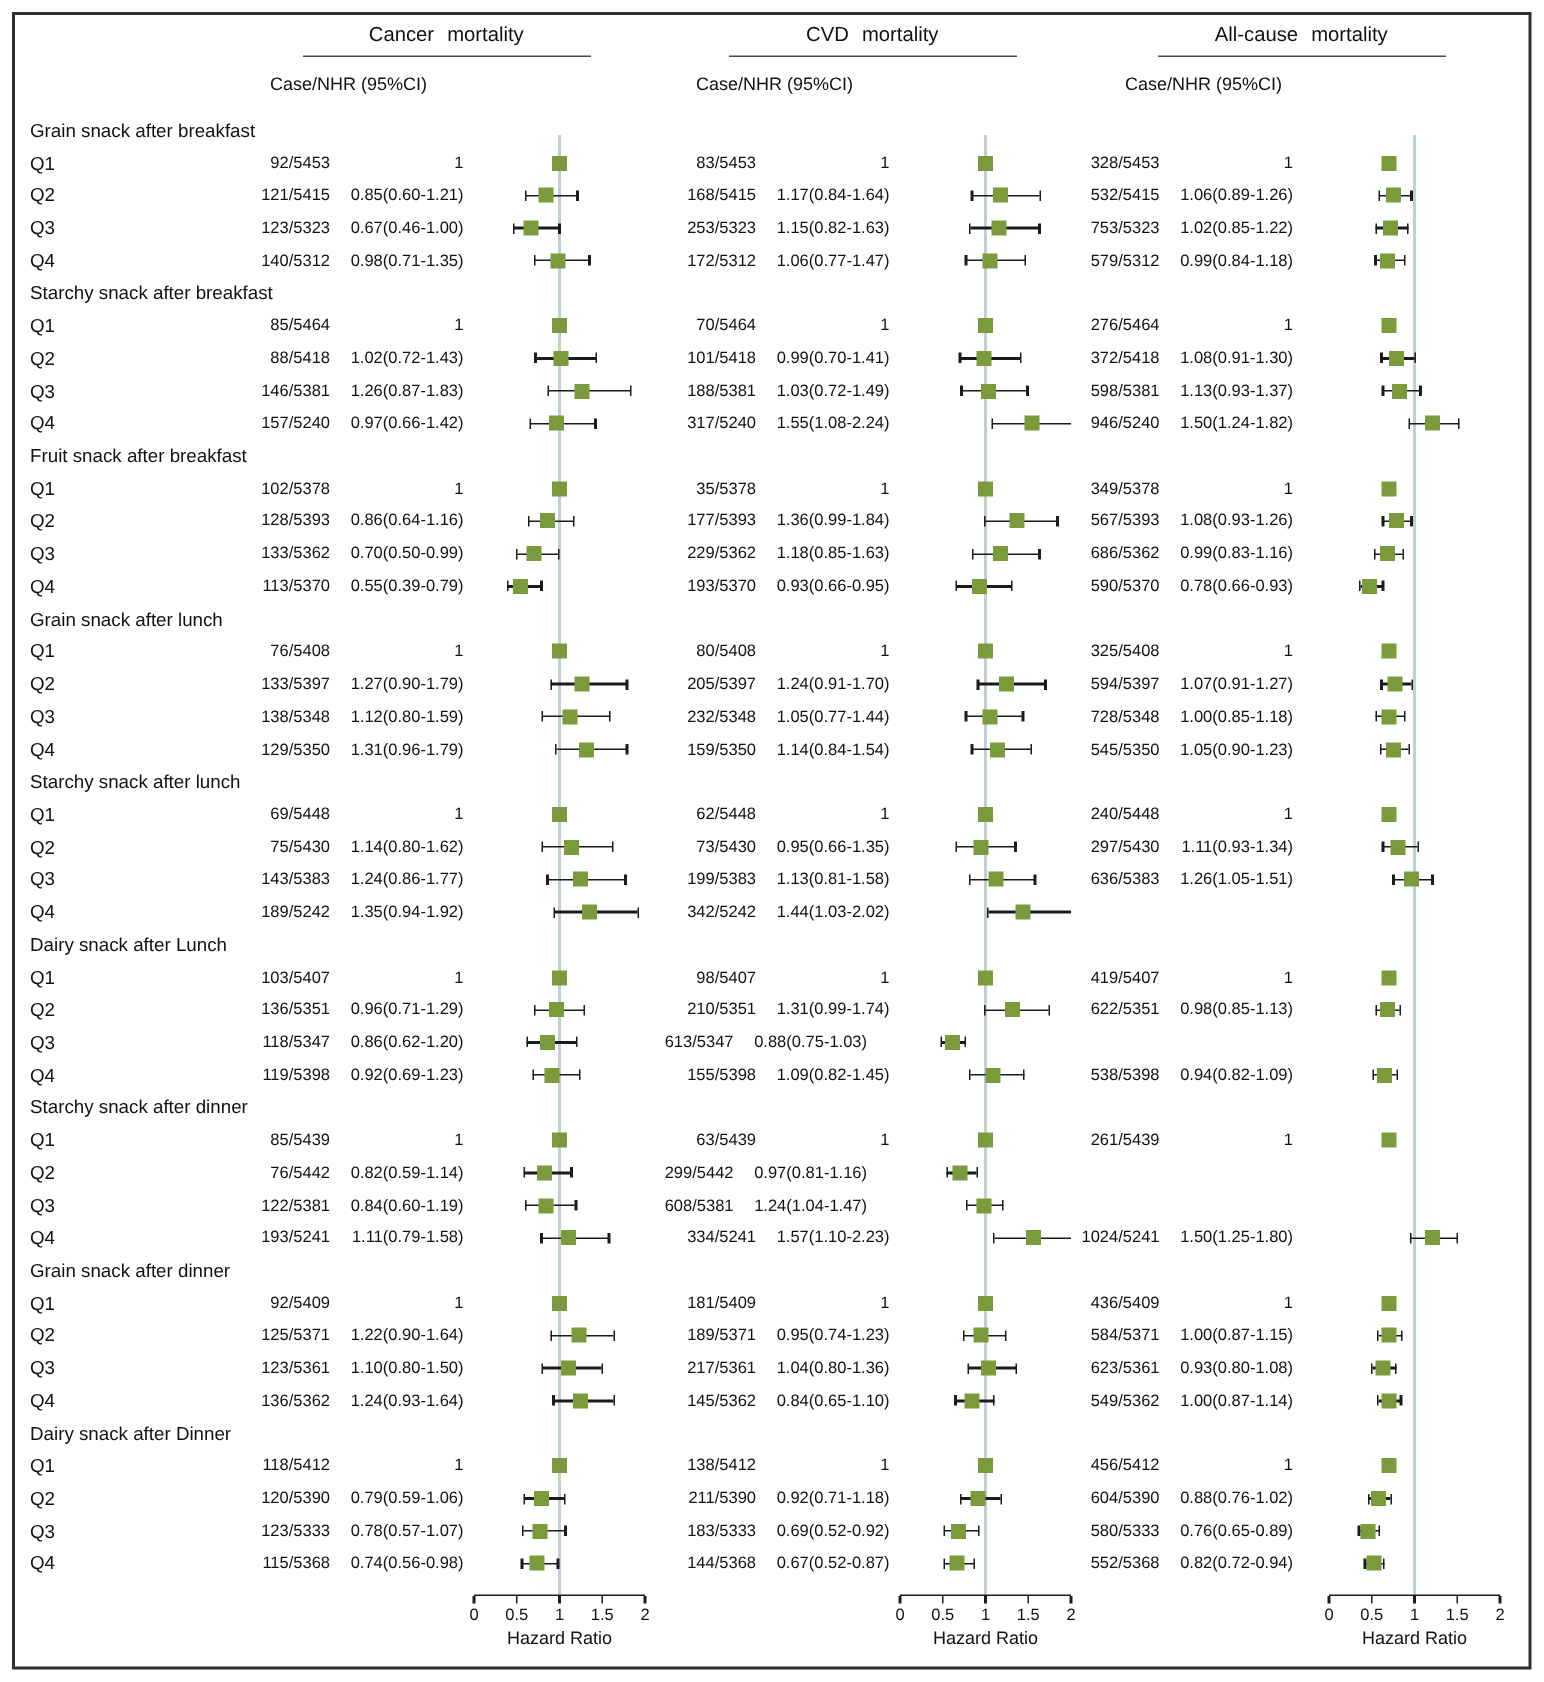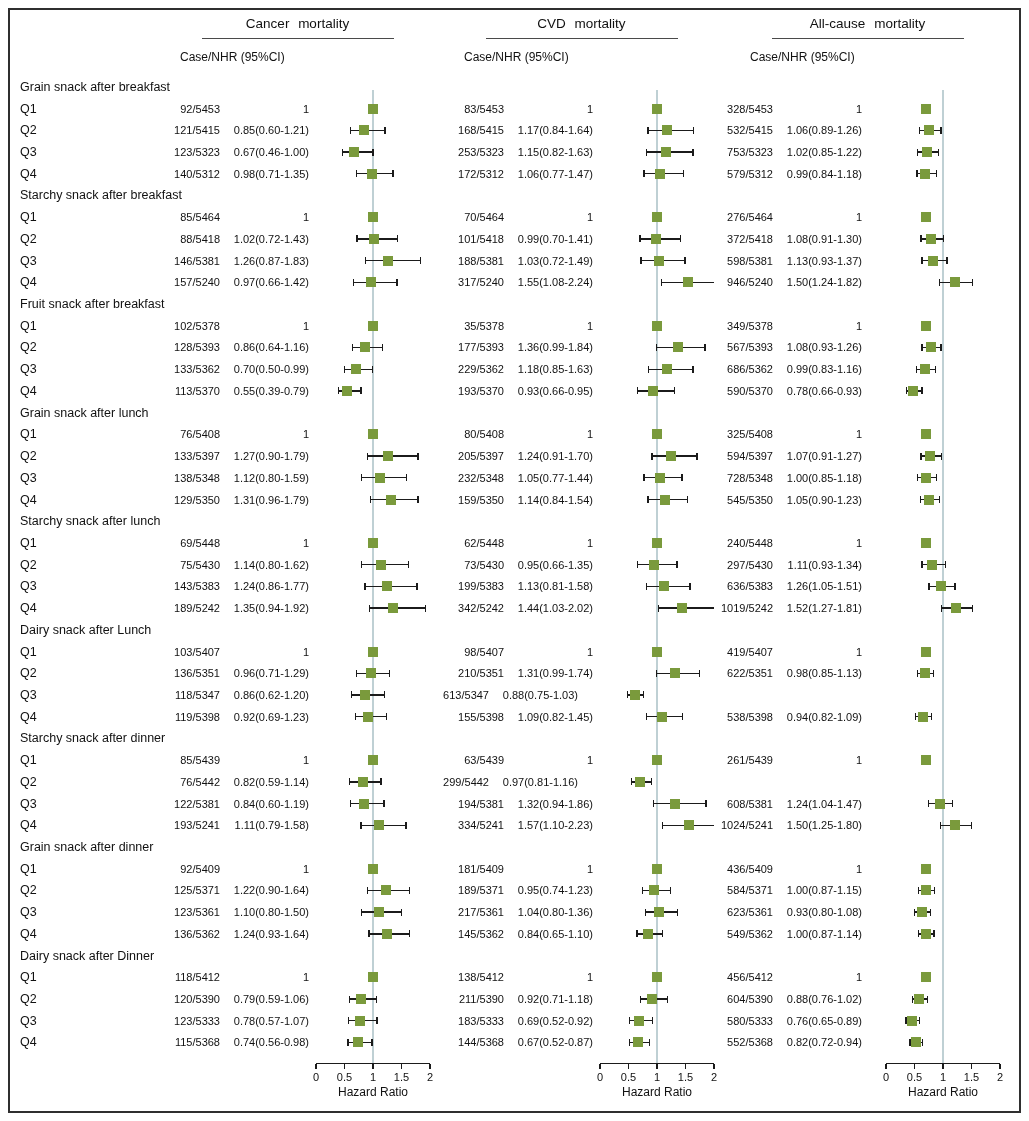--- a/index.html
+++ b/index.html
@@ -682,30 +682,20 @@
         </div>
         <div class="panel p1">
           <div class="col casen">342/5242</div>
           <div class="col hr">1.44(1.03-2.02)</div>
           <div class="col plot">
             <div class="ci-bar" style="left: 51.5%; width: 48.5%;"></div>
             <div class="cap" style="left: calc(51.5% - 0.6px);"></div>
             <div class="sq" style="left: calc(72% - 5px);"></div>
           </div>
         </div>
-        <div class="panel p2">
-          <div class="col casen">1019/5242</div>
-          <div class="col hr">1.52(1.27-1.81)</div>
-          <div class="col plot">
-            <div class="ci-bar" style="left: 63.5%; width: 27%;"></div>
-            <div class="cap" style="left: calc(63.5% - 0.6px);"></div>
-            <div class="cap" style="left: calc(90.5% - 0.6px);"></div>
-            <div class="sq" style="left: calc(76% - 5px);"></div>
-          </div>
-        </div>
       </div>
       <div class="row group-row">
         <div class="group-label">Dairy snack after Lunch</div>
       </div>
       <div class="row data-row">
         <div class="q-label">Q1</div>
         <div class="panel p0">
           <div class="col casen">103/5407</div>
           <div class="col hr">1</div>
           <div class="col plot">
@@ -869,30 +859,20 @@
       <div class="row data-row">
         <div class="q-label">Q3</div>
         <div class="panel p0">
           <div class="col casen">122/5381</div>
           <div class="col hr">0.84(0.60-1.19)</div>
           <div class="col plot">
             <div class="ci-bar" style="left: 30%; width: 29.5%;"></div>
             <div class="cap" style="left: calc(30% - 0.6px);"></div>
             <div class="cap" style="left: calc(59.5% - 0.6px);"></div>
             <div class="sq" style="left: calc(42% - 5px);"></div>
-          </div>
-        </div>
-        <div class="panel p1">
-          <div class="col casen">194/5381</div>
-          <div class="col hr">1.32(0.94-1.86)</div>
-          <div class="col plot">
-            <div class="ci-bar" style="left: 47%; width: 46%;"></div>
-            <div class="cap" style="left: calc(47% - 0.6px);"></div>
-            <div class="cap" style="left: calc(93% - 0.6px);"></div>
-            <div class="sq" style="left: calc(66% - 5px);"></div>
           </div>
         </div>
         <div class="panel p2">
           <div class="col casen">608/5381</div>
           <div class="col hr">1.24(1.04-1.47)</div>
           <div class="col plot">
             <div class="ci-bar" style="left: 52%; width: 21.5%;"></div>
             <div class="cap" style="left: calc(52% - 0.6px);"></div>
             <div class="cap" style="left: calc(73.5% - 0.6px);"></div>
             <div class="sq" style="left: calc(62% - 5px);"></div>

